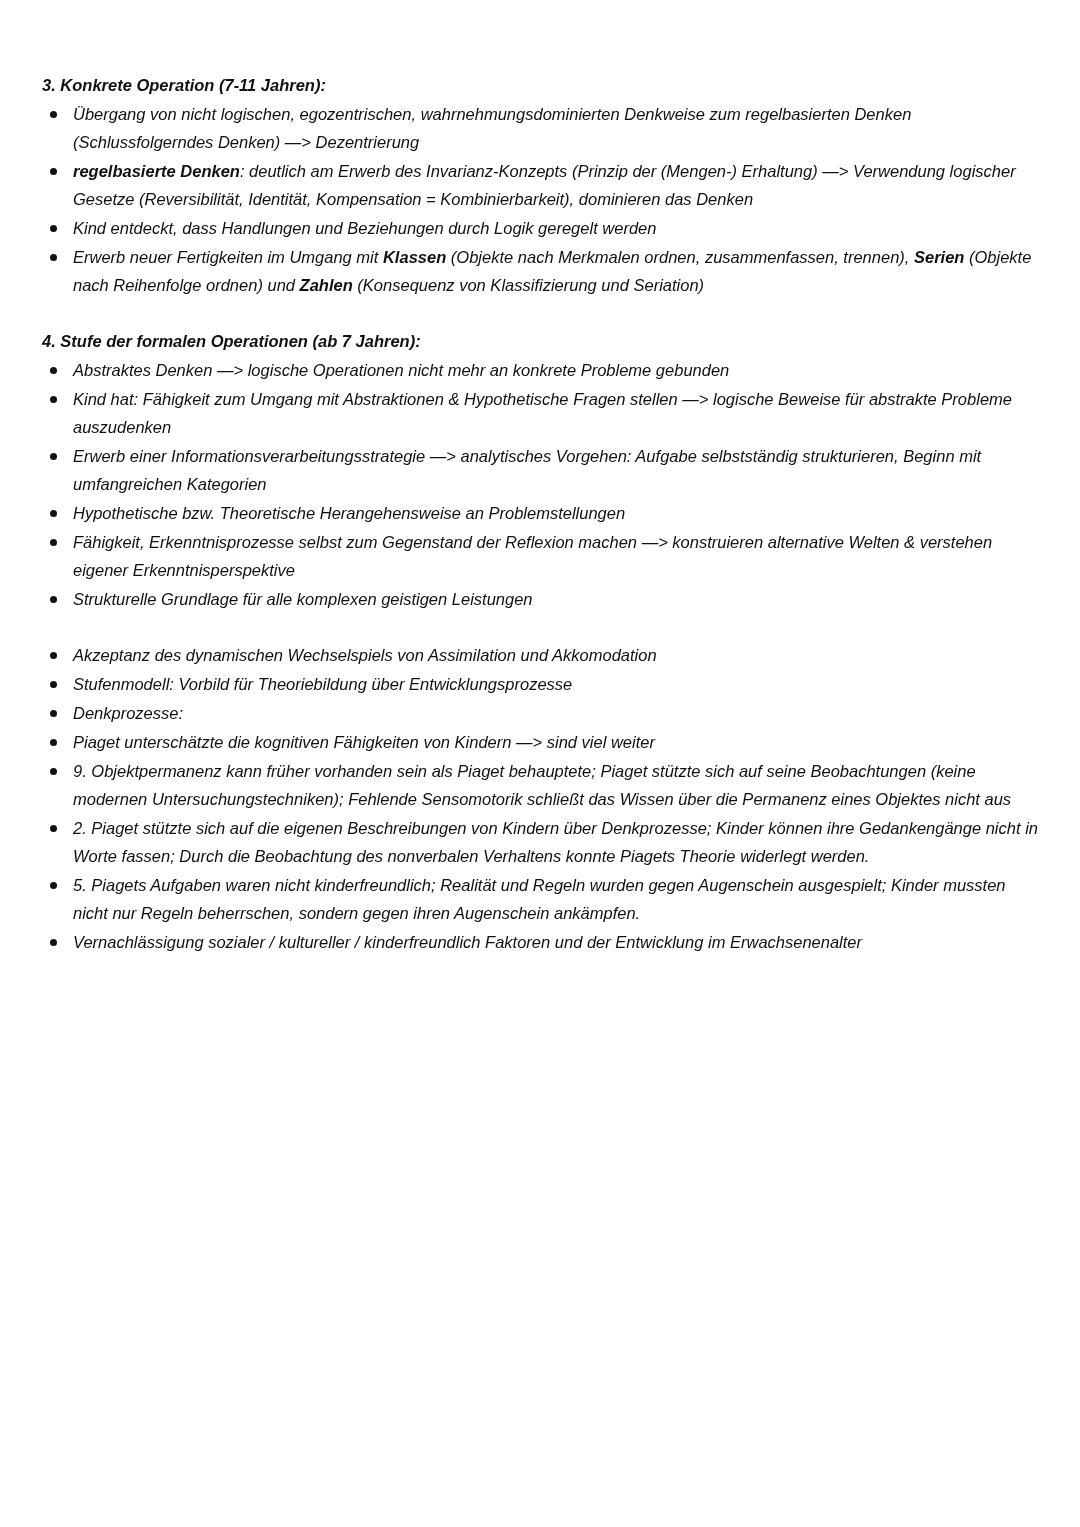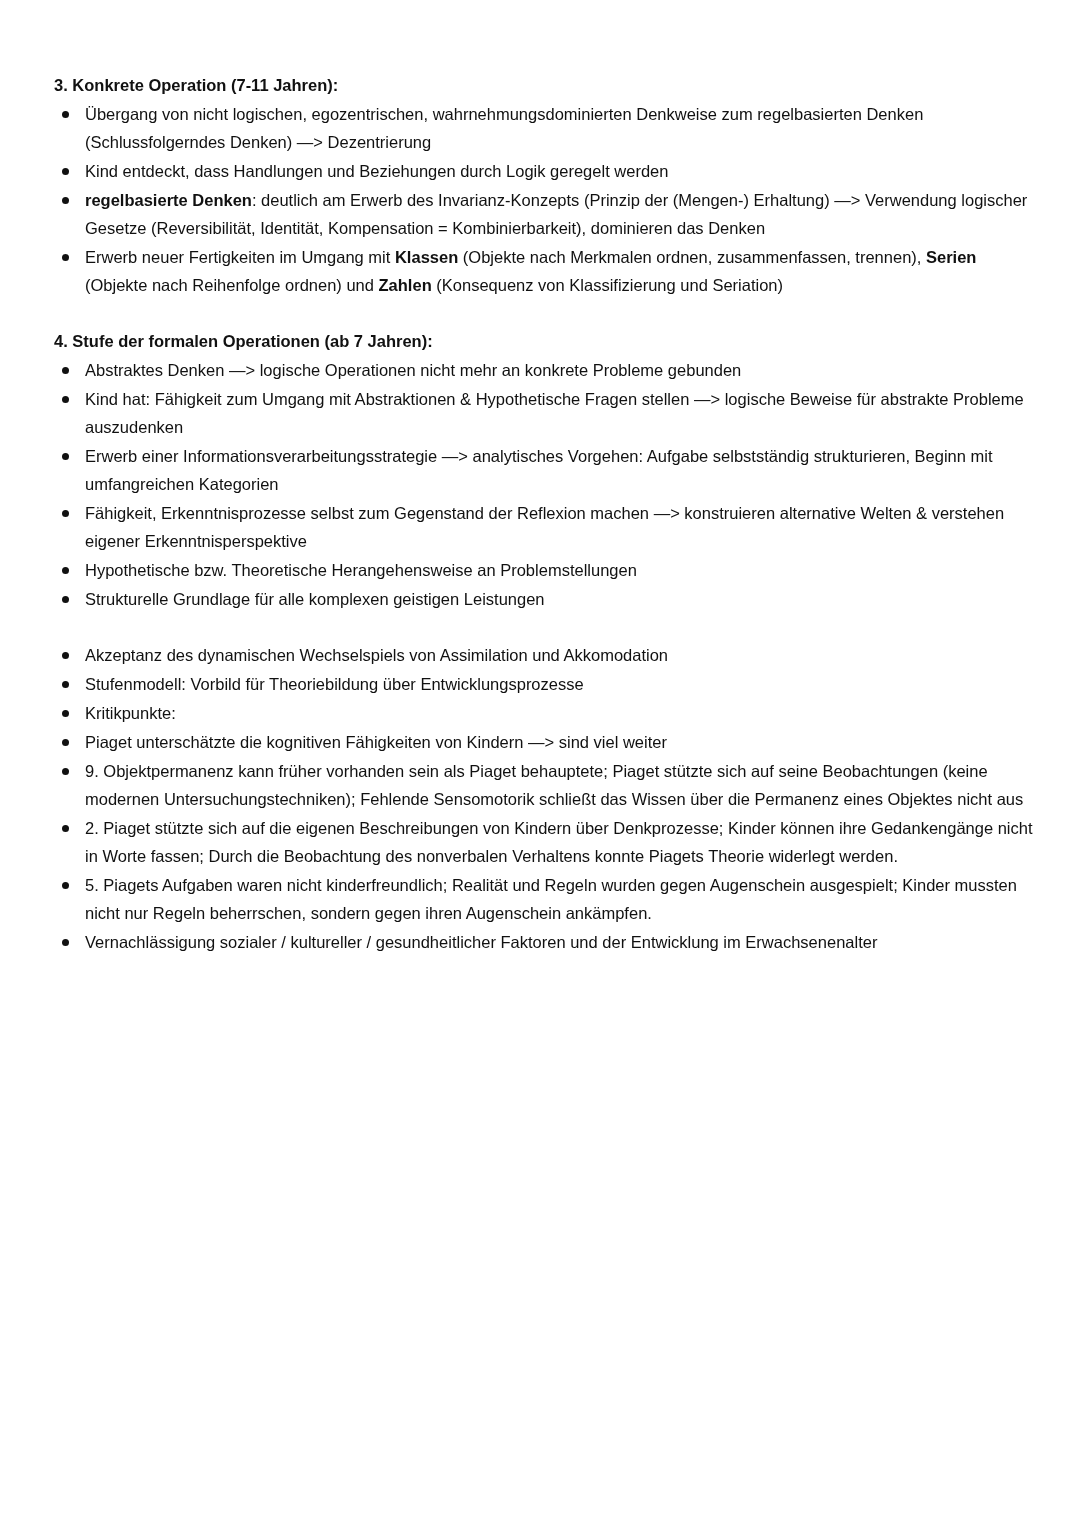--- a/index.html
+++ b/index.html
@@ -20,21 +20,22 @@
     background: #ffffff;
     box-sizing: border-box;
   }
   .doc-content {
     box-sizing: border-box;
     padding: 71px 42px 0 42px;
     font-size: 16.5px;
     line-height: 28px;
   }
   .doc-section {
-    margin: 0 0 28px 12px;
+    margin: 0 0 28px 0;
+    font-style: italic;
   }
   .section-heading {
     font-size: 16.5px;
     line-height: 28px;
     font-weight: 700;
     margin: 0;
     padding: 0;
   }
   .bullet-list {
     list-style: none;
@@ -61,42 +62,42 @@
 </style>
 </head>
 <body style="background: rgb(255, 255, 255); color: rgb(17, 17, 17);">
 
 <main class="page">
   <div class="doc-content" id="doc-content">
       <section class="doc-section">
         <h2 class="section-heading">3. Konkrete Operation (7-11 Jahren):</h2>
         <ul class="bullet-list">
           <li class="bullet-item"><span class="seg">Übergang von nicht logischen, egozentrischen, wahrnehmungsdominierten Denkweise zum regelbasierten Denken (Schlussfolgerndes Denken) —&gt; Dezentrierung</span></li>
+          <li class="bullet-item"><span class="seg bold">regelbasierte Denken</span><span class="seg">: deutlich am Erwerb des Invarianz-Konzepts (Prinzip der (Mengen-) Erhaltung) —&gt; Verwendung logischer Gesetze (Reversibilität, Identität, Kompensation = Kombinierbarkeit), dominieren das Denken</span></li>
           <li class="bullet-item"><span class="seg">Kind entdeckt, dass Handlungen und Beziehungen durch Logik geregelt werden</span></li>
-          <li class="bullet-item"><span class="seg bold">regelbasierte Denken</span><span class="seg">: deutlich am Erwerb des Invarianz-Konzepts (Prinzip der (Mengen-) Erhaltung) —&gt; Verwendung logischer Gesetze (Reversibilität, Identität, Kompensation = Kombinierbarkeit), dominieren das Denken</span></li>
           <li class="bullet-item"><span class="seg">Erwerb neuer Fertigkeiten im Umgang mit </span><span class="seg bold">Klassen</span><span class="seg"> (Objekte nach Merkmalen ordnen, zusammenfassen, trennen), </span><span class="seg bold">Serien</span><span class="seg"> (Objekte nach Reihenfolge ordnen) und </span><span class="seg bold">Zahlen</span><span class="seg"> (Konsequenz von Klassifizierung und Seriation)</span></li>
         </ul>
       </section>
       <section class="doc-section">
         <h2 class="section-heading">4. Stufe der formalen Operationen (ab 7 Jahren):</h2>
         <ul class="bullet-list">
           <li class="bullet-item"><span class="seg">Abstraktes Denken —&gt; logische Operationen nicht mehr an konkrete Probleme gebunden</span></li>
           <li class="bullet-item"><span class="seg">Kind hat: Fähigkeit zum Umgang mit Abstraktionen &amp; Hypothetische Fragen stellen —&gt; logische Beweise für abstrakte Probleme auszudenken</span></li>
           <li class="bullet-item"><span class="seg">Erwerb einer Informationsverarbeitungsstrategie —&gt; analytisches Vorgehen: Aufgabe selbstständig strukturieren, Beginn mit umfangreichen Kategorien</span></li>
+          <li class="bullet-item"><span class="seg">Hypothetische bzw. Theoretische Herangehensweise an Problemstellungen</span></li>
           <li class="bullet-item"><span class="seg">Fähigkeit, Erkenntnisprozesse selbst zum Gegenstand der Reflexion machen —&gt; konstruieren alternative Welten &amp; verstehen eigener Erkenntnisperspektive</span></li>
-          <li class="bullet-item"><span class="seg">Hypothetische bzw. Theoretische Herangehensweise an Problemstellungen</span></li>
           <li class="bullet-item"><span class="seg">Strukturelle Grundlage für alle komplexen geistigen Leistungen</span></li>
         </ul>
       </section>
       <section class="doc-section">
         <ul class="bullet-list">
           <li class="bullet-item"><span class="seg">Akzeptanz des dynamischen Wechselspiels von Assimilation und Akkomodation</span></li>
           <li class="bullet-item"><span class="seg">Stufenmodell: Vorbild für Theoriebildung über Entwicklungsprozesse</span></li>
-          <li class="bullet-item"><span class="seg">Kritikpunkte:</span></li>
+          <li class="bullet-item"><span class="seg">Denkprozesse:</span></li>
           <li class="bullet-item"><span class="seg">Piaget unterschätzte die kognitiven Fähigkeiten von Kindern —&gt; sind viel weiter</span></li>
           <li class="bullet-item"><span class="seg">9. Objektpermanenz kann früher vorhanden sein als Piaget behauptete; Piaget stützte sich auf seine Beobachtungen (keine modernen Untersuchungstechniken); Fehlende Sensomotorik schließt das Wissen über die Permanenz eines Objektes nicht aus</span></li>
           <li class="bullet-item"><span class="seg">2. Piaget stützte sich auf die eigenen Beschreibungen von Kindern über Denkprozesse; Kinder können ihre Gedankengänge nicht in Worte fassen; Durch die Beobachtung des nonverbalen Verhaltens konnte Piagets Theorie widerlegt werden.</span></li>
           <li class="bullet-item"><span class="seg">5. Piagets Aufgaben waren nicht kinderfreundlich; Realität und Regeln wurden gegen Augenschein ausgespielt; Kinder mussten nicht nur Regeln beherrschen, sondern gegen ihren Augenschein ankämpfen.</span></li>
-          <li class="bullet-item"><span class="seg">Vernachlässigung sozialer / kultureller / gesundheitlicher Faktoren und der Entwicklung im Erwachsenenalter</span></li>
+          <li class="bullet-item"><span class="seg">Vernachlässigung sozialer / kultureller / kinderfreundlich Faktoren und der Entwicklung im Erwachsenenalter</span></li>
         </ul>
       </section>
     </div>
 </main>
 
 </body></html>

